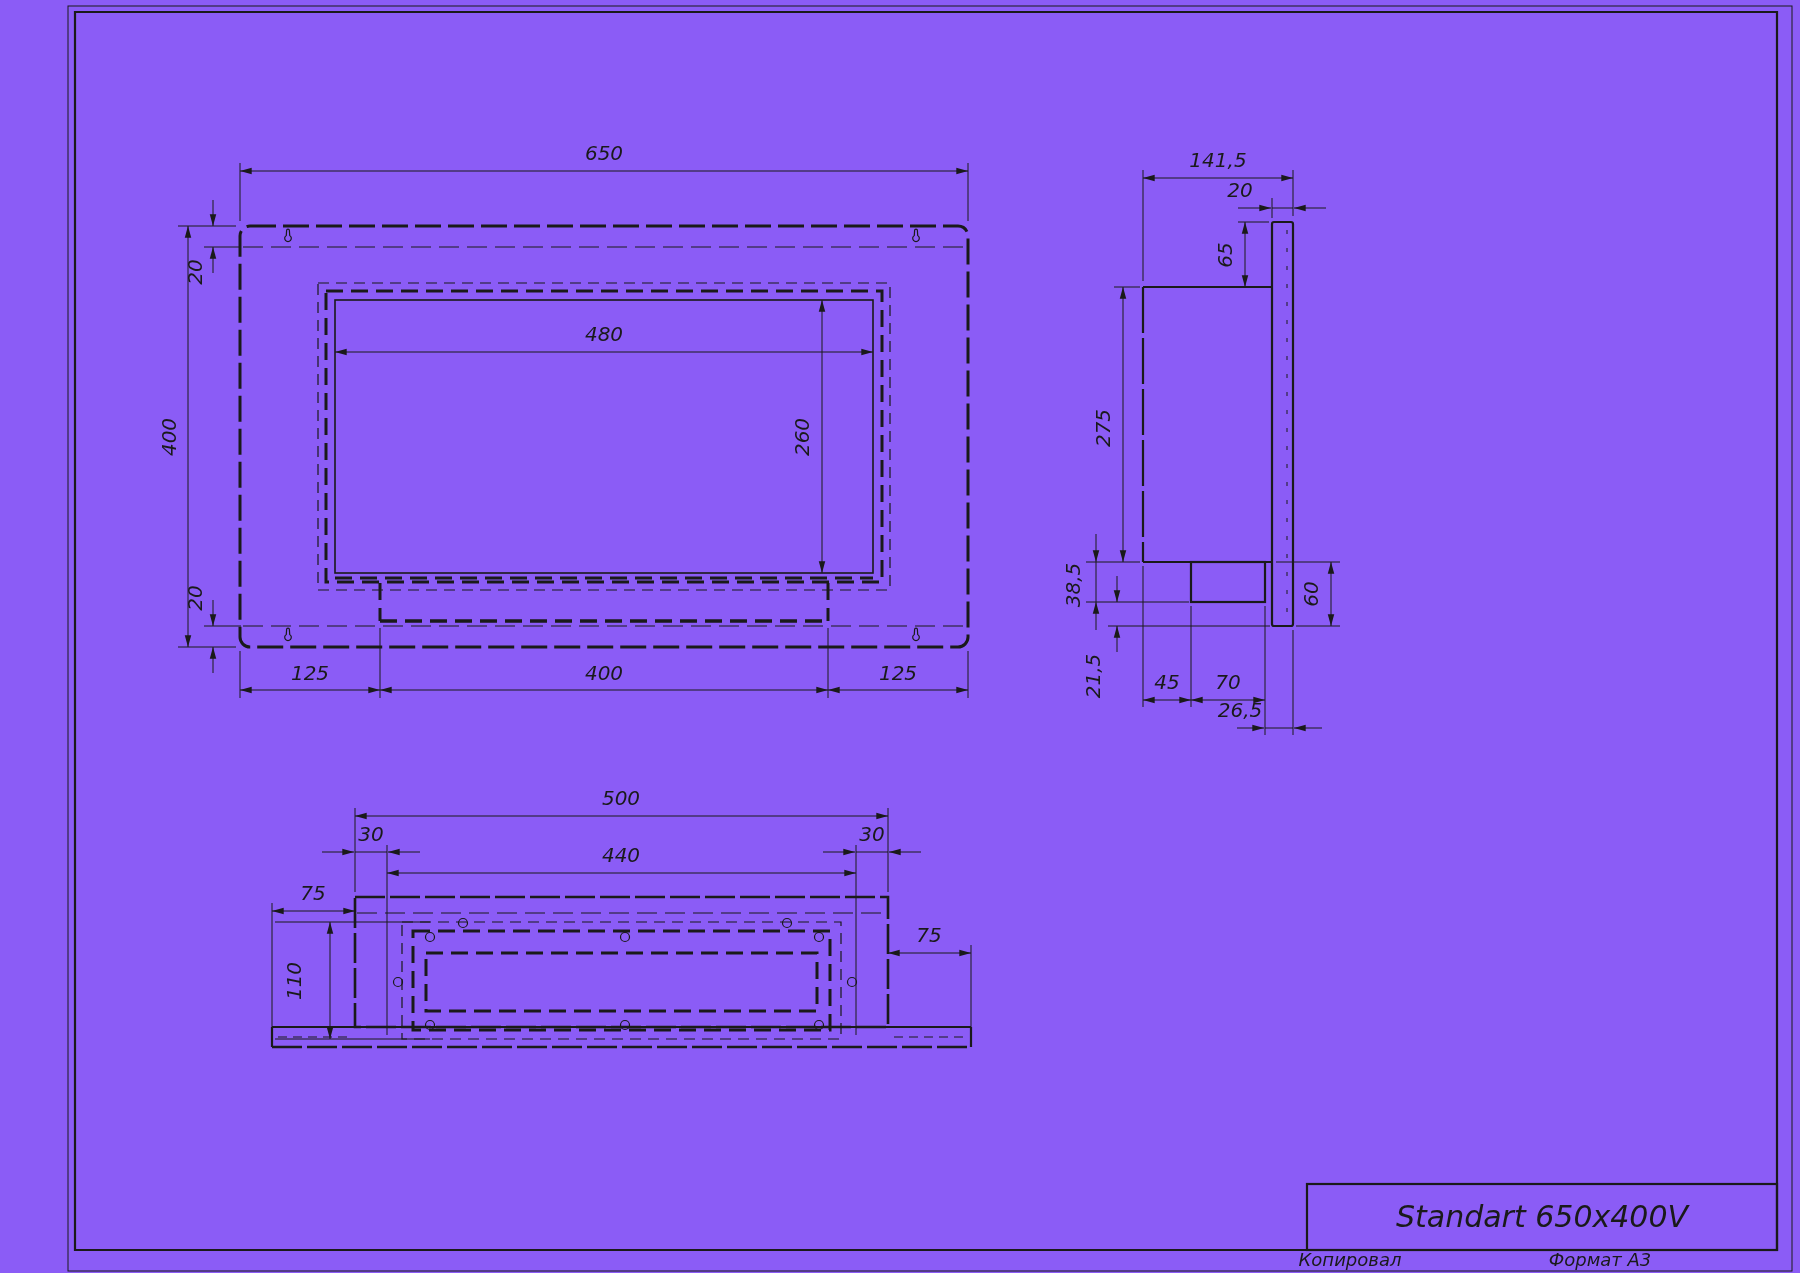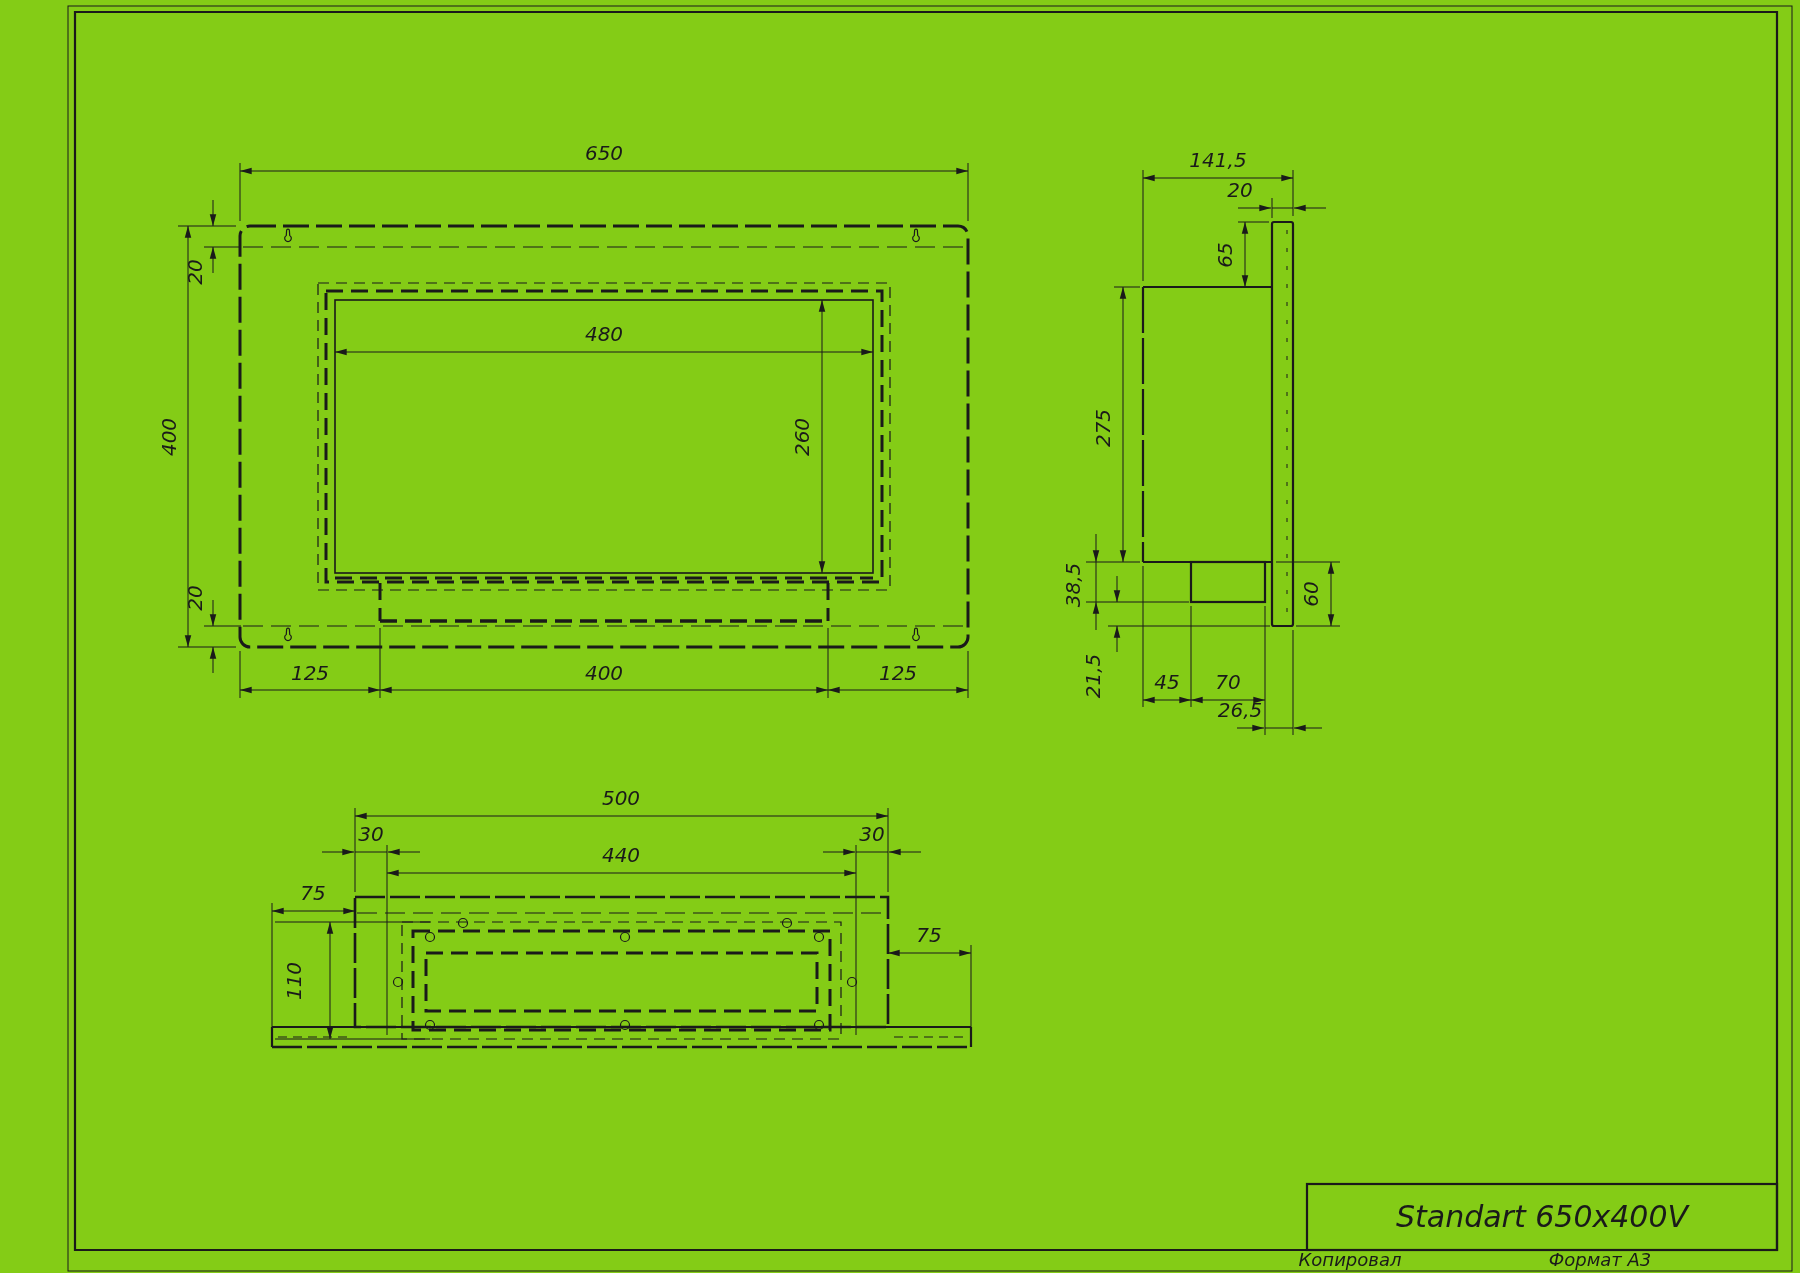--- a/index.html
+++ b/index.html
@@ -1,16 +1,16 @@
 <!DOCTYPE html>
 <html><head>
 <meta charset="utf-8">
 <style>
   html,body{margin:0;padding:0;background:#e8e8e8;}
-  .sheet{position:relative;width:1800px;height:1273px;background:#84cc16;margin:0 auto;}
+  .sheet{position:relative;width:1800px;height:1273px;background:#8b5cf6;margin:0 auto;}
   svg{display:block;}
   .ln{stroke:#1a1a1a;fill:none;stroke-width:1;}
   .w12{stroke-width:1.2}.w16{stroke-width:1.6}.w22{stroke-width:2.2}.w26{stroke-width:2.6}.w3{stroke-width:3}.w35{stroke-width:3.5}
   .dOutline{stroke-dasharray:26,7}
   .dThin{stroke-dasharray:11,7}
   .dThick{stroke-dasharray:17,8}
   .dLong{stroke-dasharray:20,8}
   .dHid{stroke-dasharray:9,6}
   .dSlot{stroke-dasharray:4,14}
   .dEdge{stroke-dasharray:46,5}

